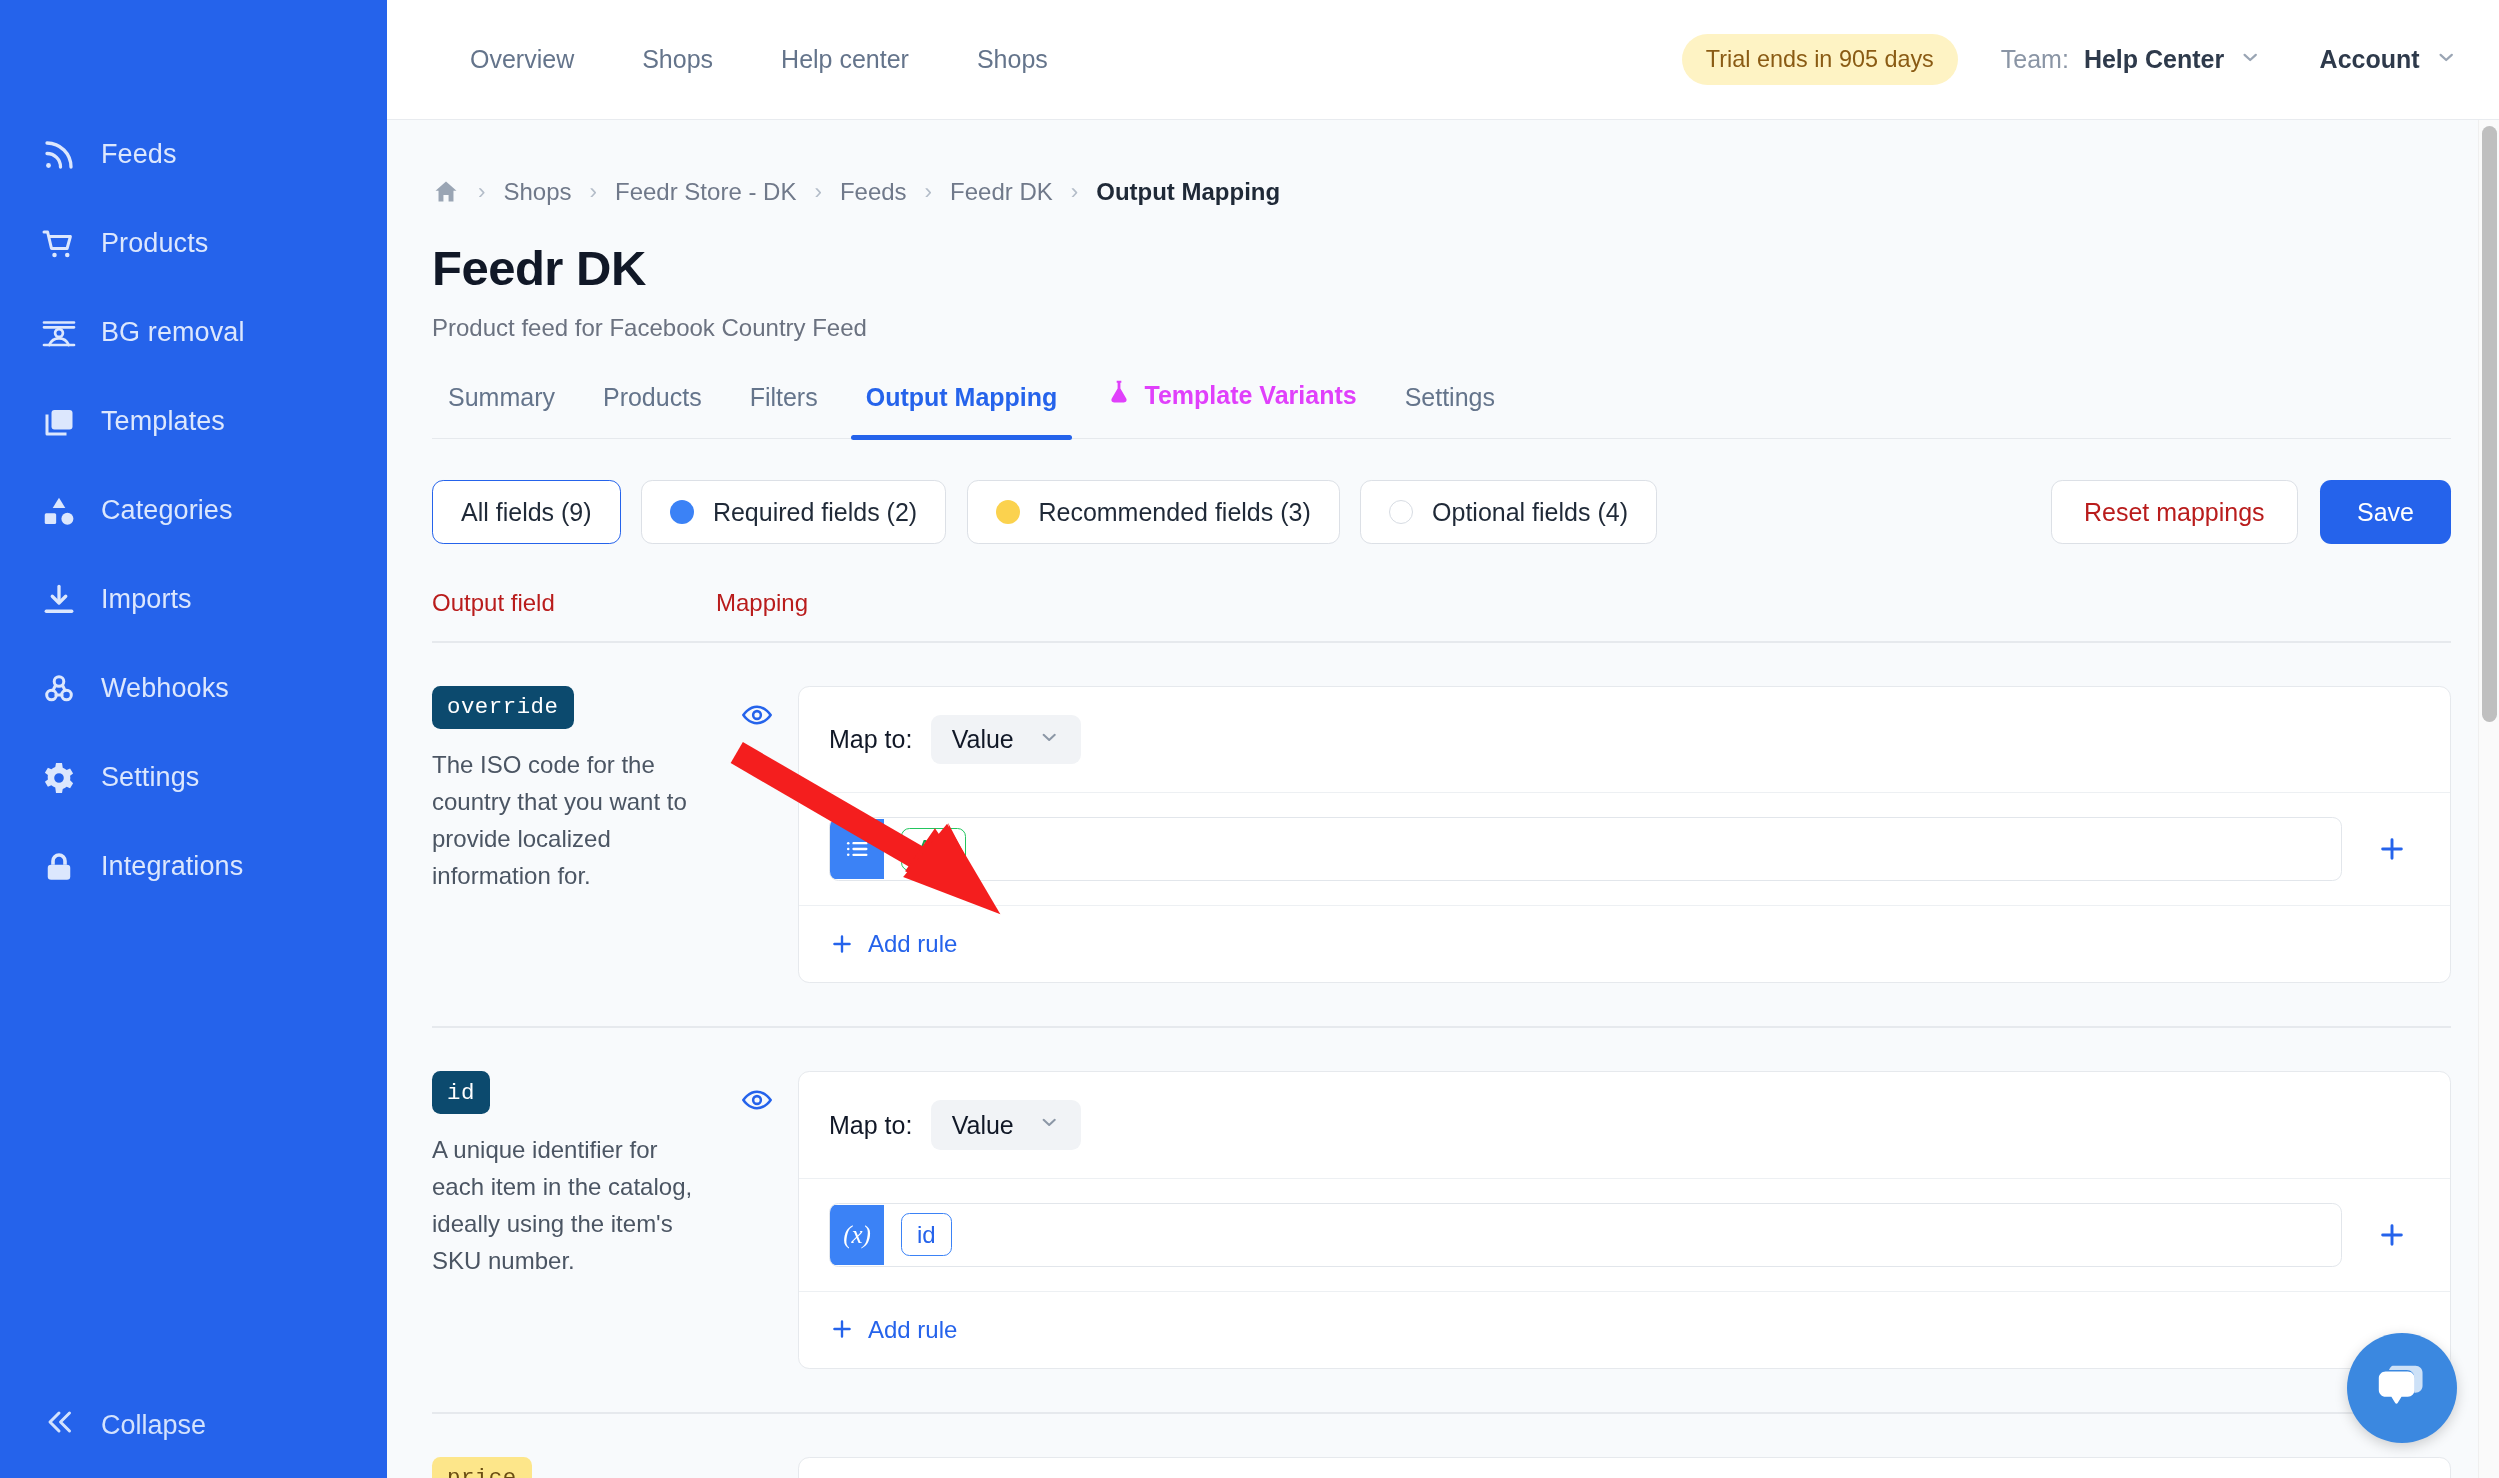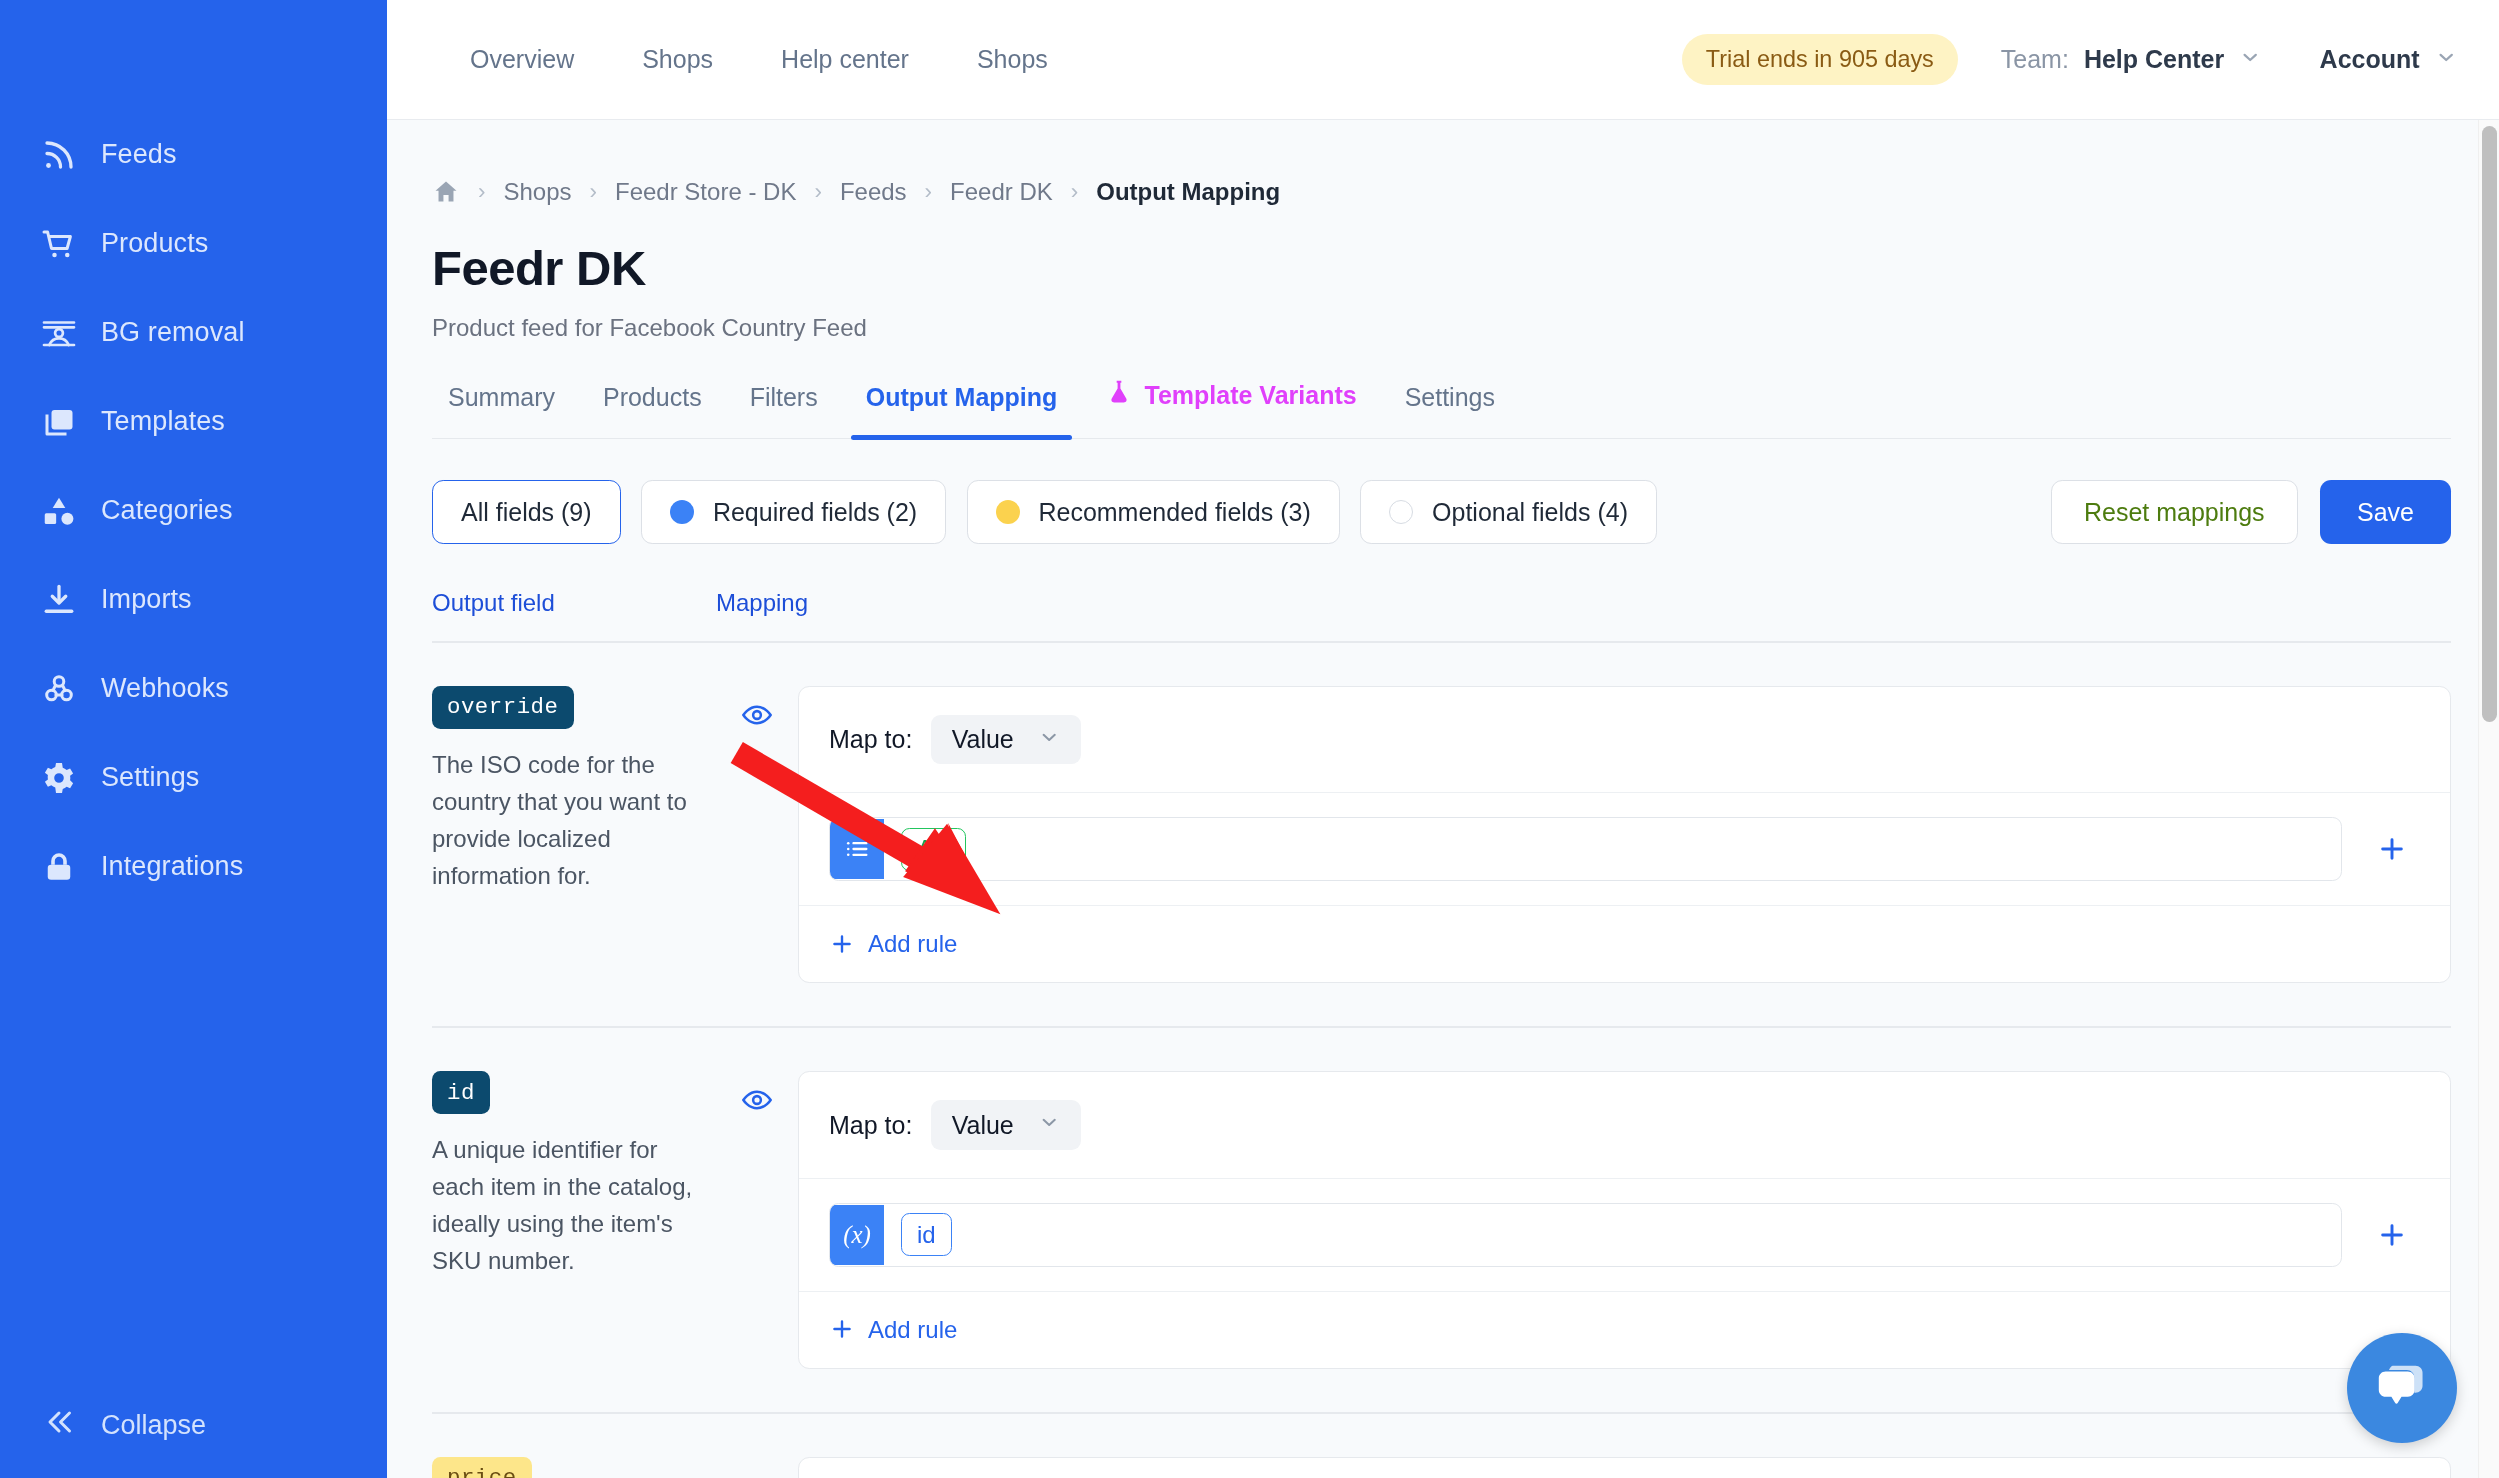--- a/index.html
+++ b/index.html
@@ -100,30 +100,30 @@
   }
   .pill.sel { border-color: #2563EB; }
   .dot { width: 24px; height: 24px; border-radius: 50%; flex: 0 0 24px; }
   .dot.blue { background: #3B82F6; }
   .dot.yellow { background: #FBD24E; }
   .dot.empty { background: #fff; border: 1.9px solid #D7DCE3; }
   .pillbar .spacer { flex: 1; }
   .btn-ghost {
     height: 64px; display: flex; align-items: center; padding: 16px 32px;
     border: 1.9px solid #DCE0E6; background: #fff; border-radius: 11.2px;
-    font-size: 25px; color: #4d7c0f; cursor: pointer; white-space: nowrap;
+    font-size: 25px; color: #b91c1c; cursor: pointer; white-space: nowrap;
   }
   .btn-primary {
     height: 64px; display: flex; align-items: center; padding: 0 37px;
     background: #2563EB; border-radius: 11.2px; color: #fff;
     font-size: 25px; cursor: pointer; margin-left: 22.4px; white-space: nowrap;
   }
 
   
-  .thead { display: flex; margin-top: 45px; font-size: 24px; color: #1d4ed8; }
+  .thead { display: flex; margin-top: 45px; font-size: 24px; color: #b91c1c; }
   .thead .c1 { width: 284px; flex: 0 0 284px; }
   .rule { height: 1.9px; background: #E6E9ED; margin-top: 24px; }
 
   
   .maprow { display: flex; padding-top: 43px; }
   .mr-left { width: 284px; flex: 0 0 284px; }
   .badge {
     display: inline-block; font-family: "Liberation Mono", monospace;
     font-size: 22.4px; padding: 8.4px 15px; border-radius: 8.4px; color: #fff;
     background: #0c4a6e; letter-spacing: 0.5px;

